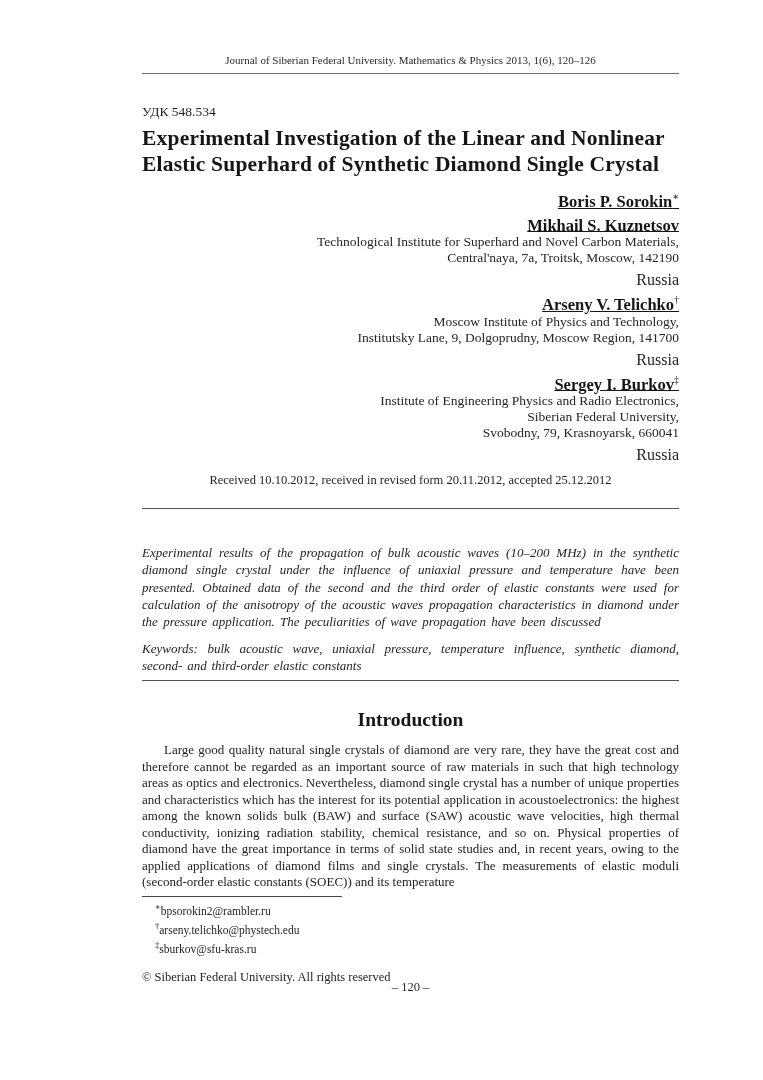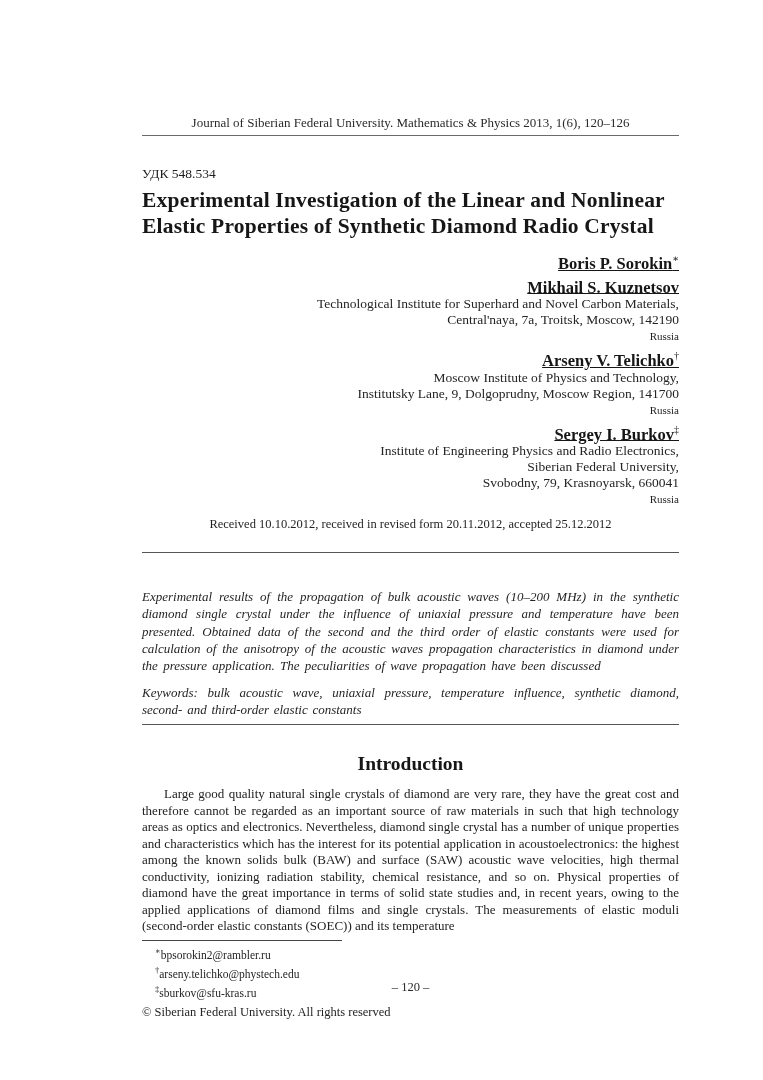--- a/index.html
+++ b/index.html
@@ -16,23 +16,23 @@
     color: #1f1f1f;
     overflow: hidden;
   }
   .content {
     position: absolute;
     left: 142px;
     top: 0;
     width: 537px;
   }
   .running-header {
-    margin-top: 115px;
-    text-align: center;
-    font-size: 13px;
+    margin-top: 53px;
+    text-align: center;
+    font-size: 11px;
     line-height: 15px;
     padding-bottom: 5px;
     border-bottom: 1px solid #6b6b6b;
     color: #2a2a2a;
   }
   .udk {
     margin-top: 30px;
     font-size: 13.5px;
     line-height: 16px;
   }
@@ -53,23 +53,23 @@
     color: #161616;
     text-decoration: underline;
   }
   .author-name sup { font-size: 10px; font-weight: normal; }
   .affil-line {
     font-size: 13.5px;
     line-height: 16px;
     color: #242424;
   }
   .country {
-    font-size: 11px;
-    line-height: 16px;
-    margin-top: 0;
+    font-size: 16px;
+    line-height: 16px;
+    margin-top: 6px;
     margin-bottom: 2px;
   }
   .received {
     margin-top: 10px;
     text-align: center;
     font-size: 12.5px;
     line-height: 15px;
     padding-bottom: 20px;
     border-bottom: 1px solid #555555;
   }
@@ -122,21 +122,21 @@
   .fn-line {
     font-size: 11.5px;
     line-height: 15px;
     padding-left: 13px;
     color: #242424;
   }
   .fn-line sup { font-size: 8.5px; }
   .copyright-line {
     font-size: 12.5px;
     line-height: 16px;
-    margin-top: 4px;
+    margin-top: 13px;
     color: #242424;
   }
   .page-number {
     position: absolute;
     left: 142px;
     width: 537px;
     top: 980px;
     text-align: center;
     font-size: 12.5px;
     color: #2a2a2a;
@@ -149,21 +149,21 @@
   <div class="content">
 
     <div class="running-header">
       <span>Journal of Siberian Federal University. Mathematics &amp; Physics 2013, 1(6), 120–126</span>
     </div>
 
     <div class="udk">УДК 548.534</div>
 
     <h1 class="title">
       <span class="title-line">Experimental Investigation of the Linear and Nonlinear</span>
-      <span class="title-line">Elastic Properties of Synthetic Diamond Radio Crystal</span>
+      <span class="title-line">Elastic Superhard of Synthetic Diamond Single Crystal</span>
     </h1>
 
     <div class="authors">
 
       <div class="author-group">
         <div class="author-name"><span>Boris P. Sorokin</span><sup>∗</sup></div>
         <div class="author-name"><span>Mikhail S. Kuznetsov</span><sup></sup></div>
         <div class="affil-line">Technological Institute for Superhard and Novel Carbon Materials,</div>
         <div class="affil-line">Central'naya, 7a, Troitsk, Moscow, 142190</div>
         <div class="country">Russia</div>

